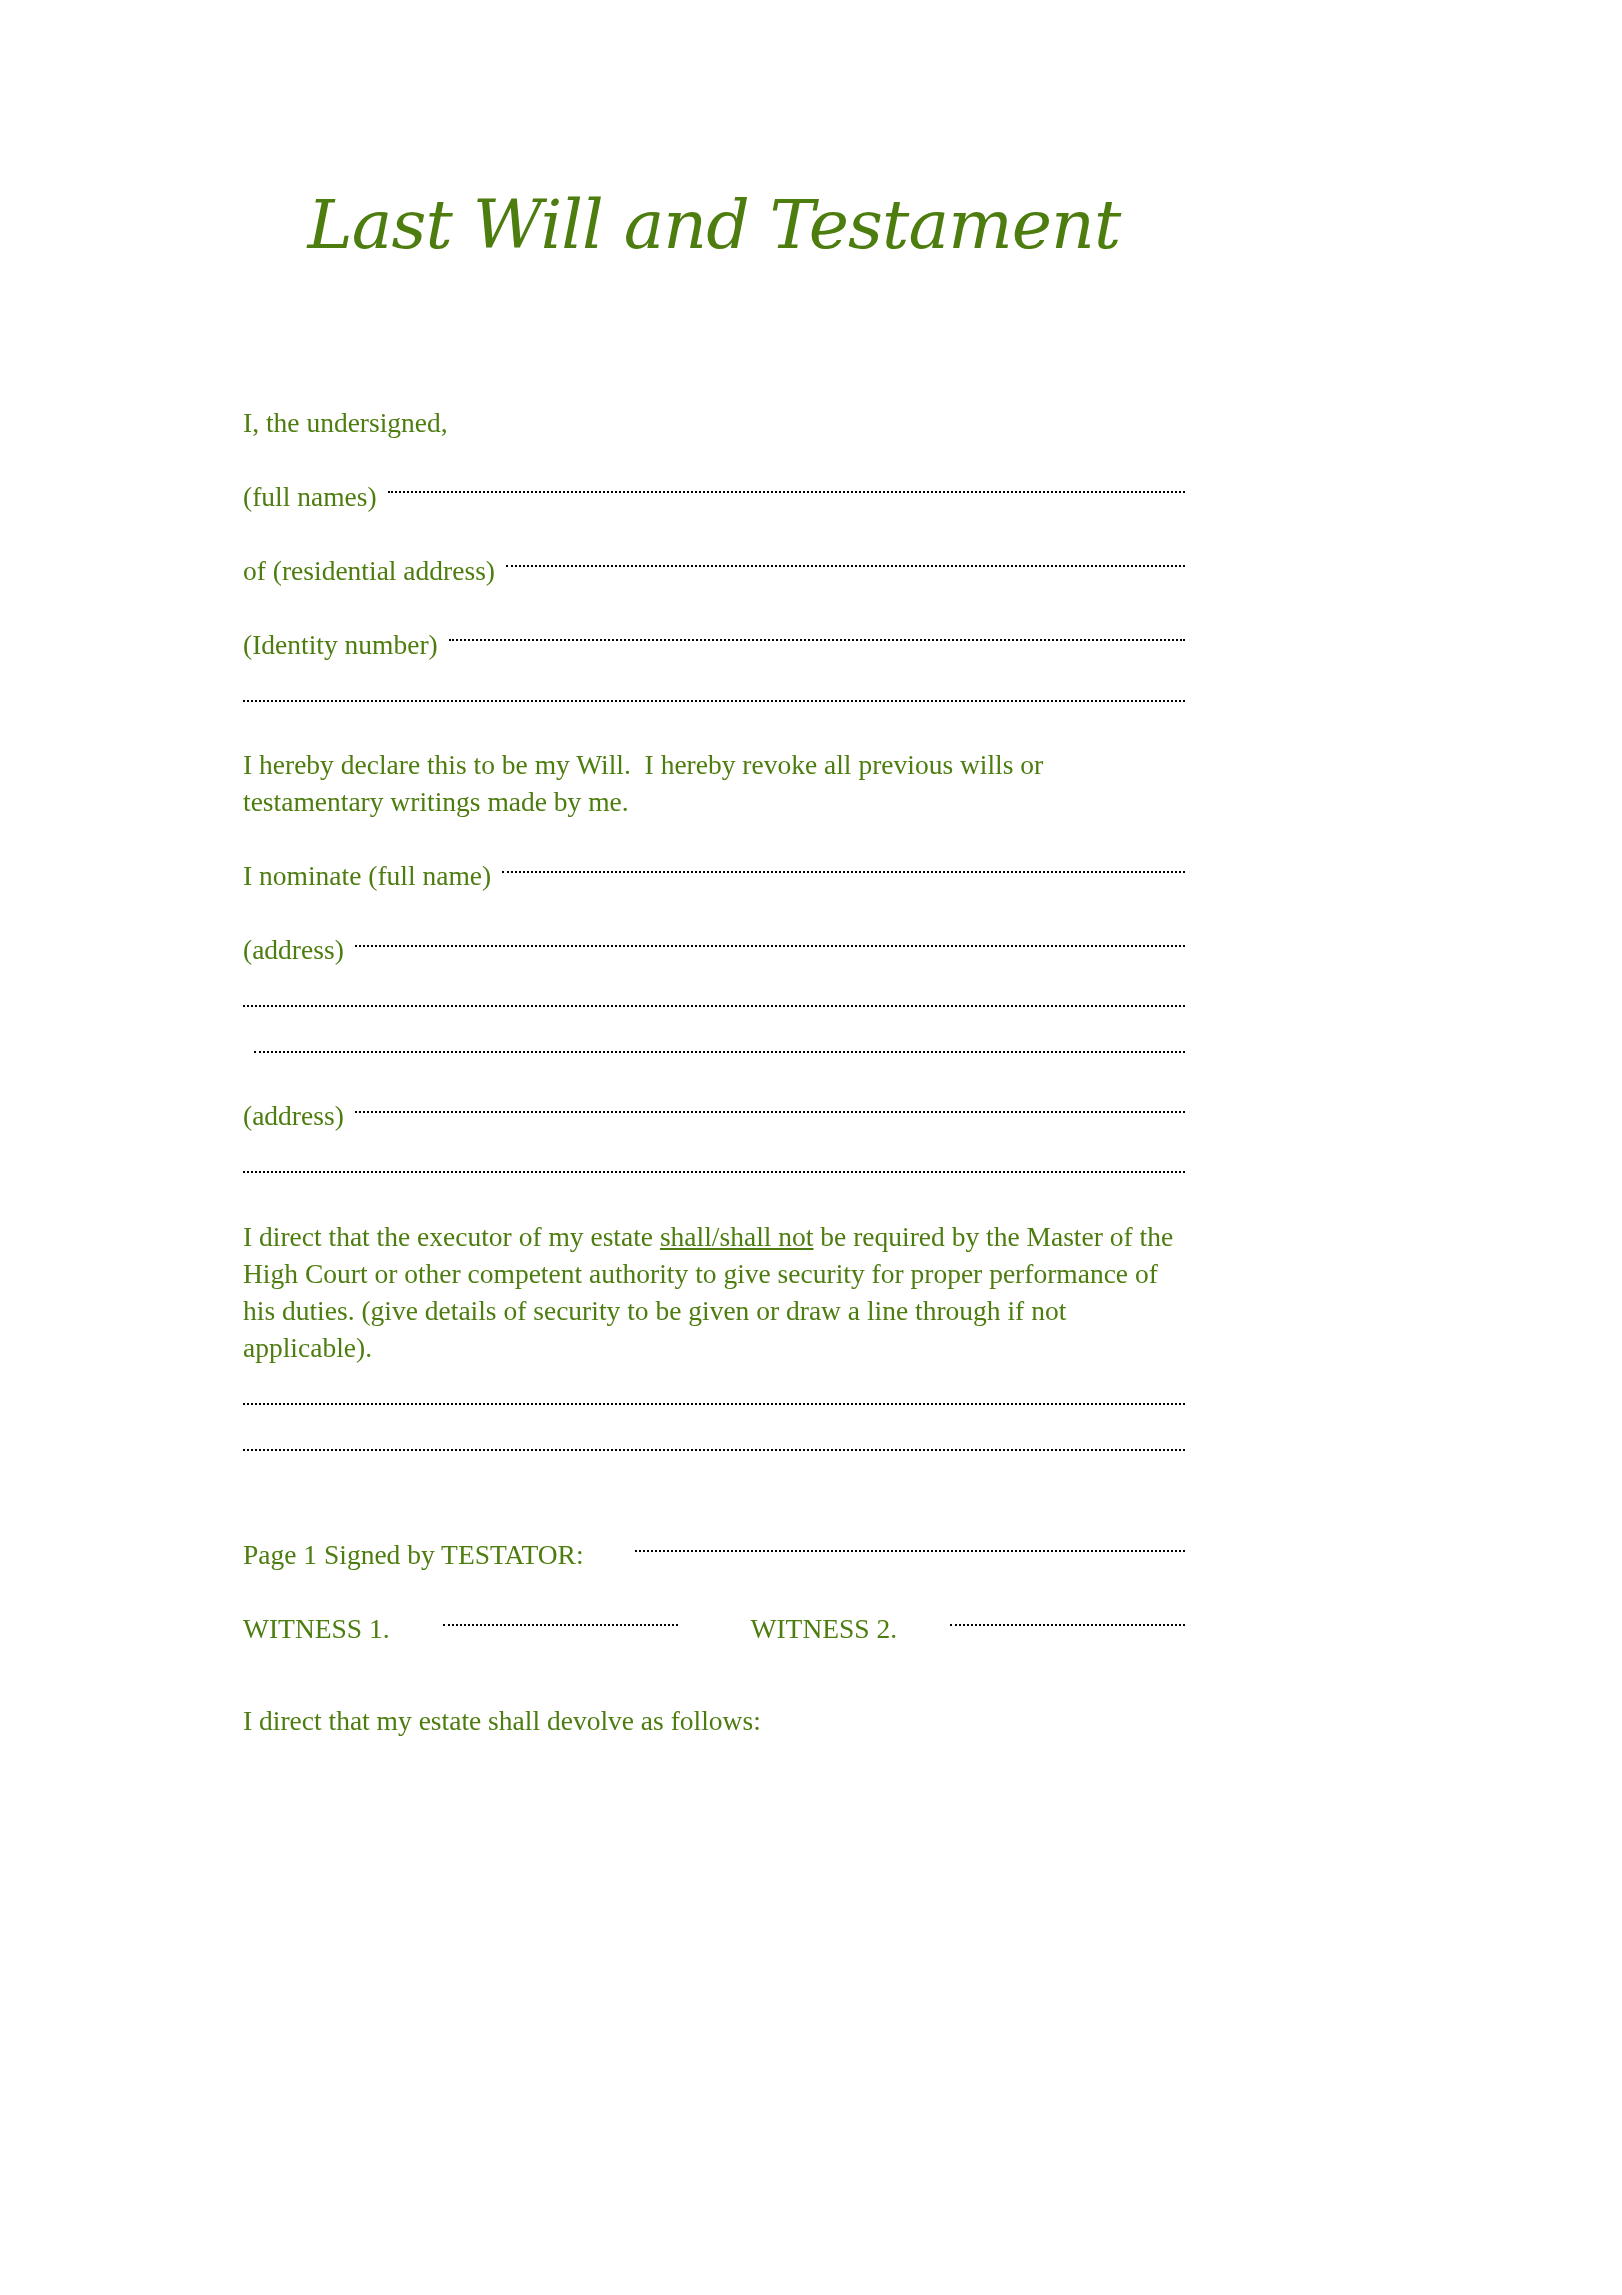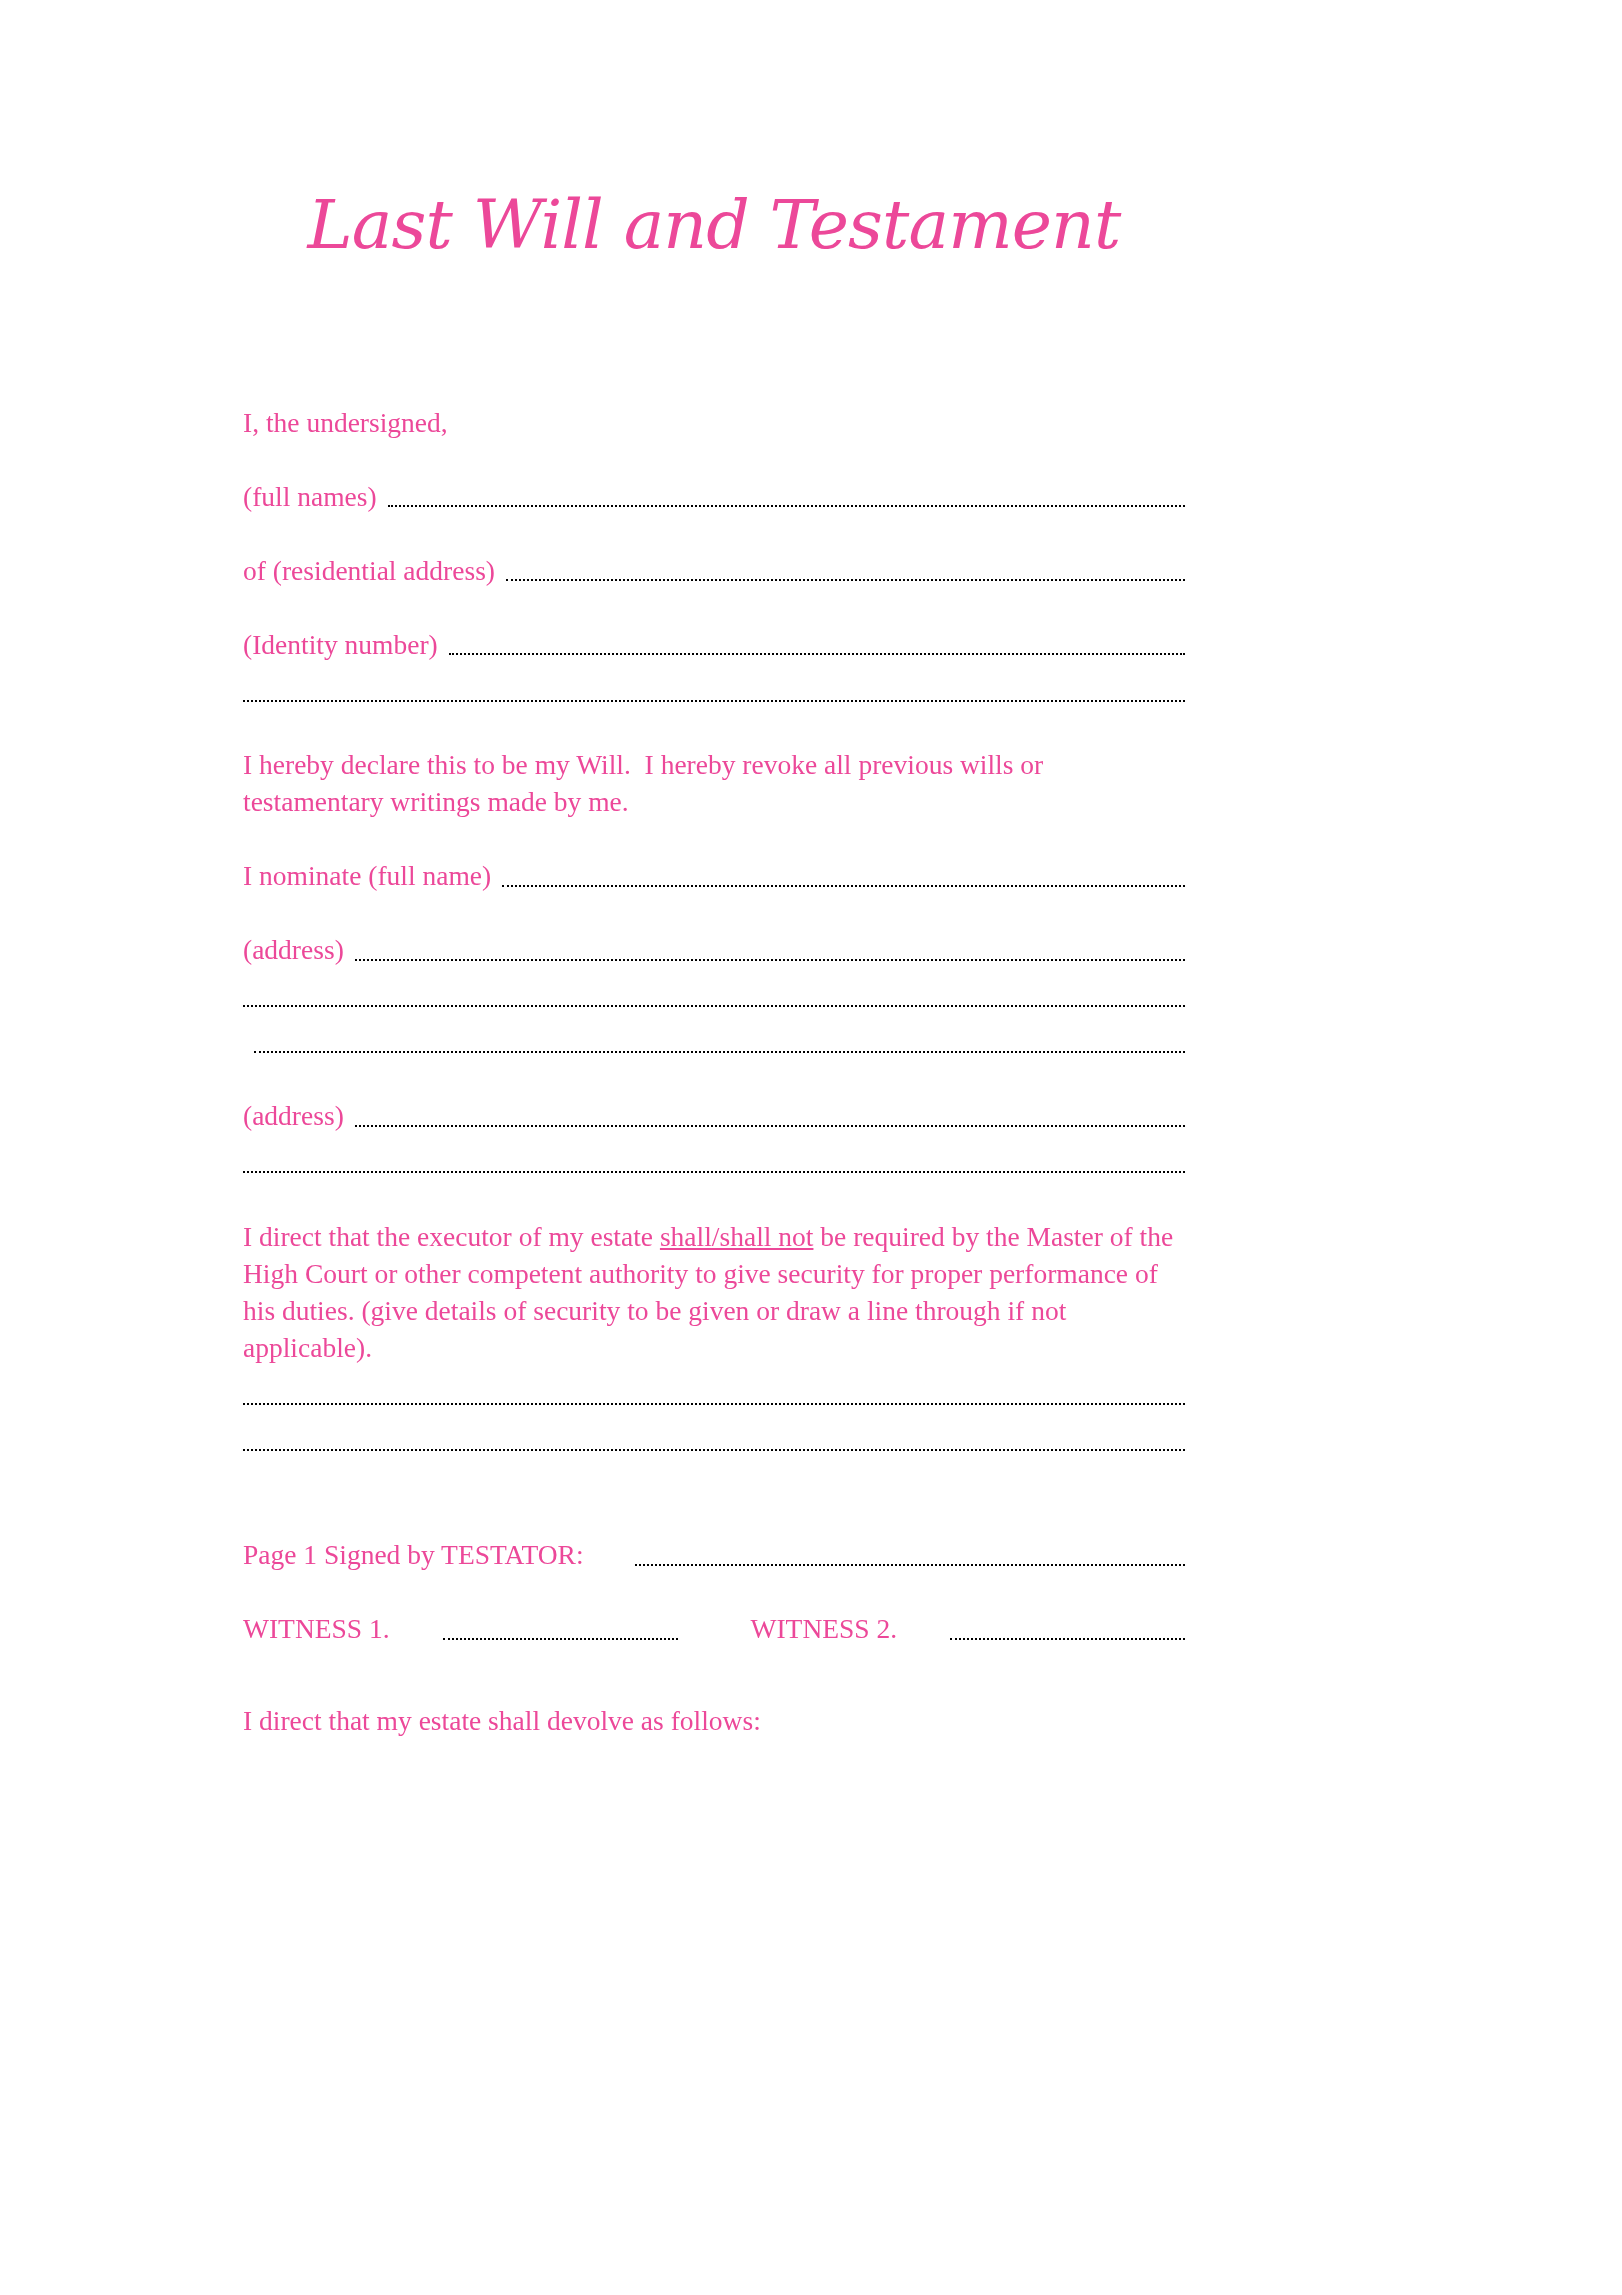--- a/index.html
+++ b/index.html
@@ -5,21 +5,21 @@
   html, body {
     margin: 0;
     padding: 0;
     background: #ffffff;
   }
   .page {
     position: relative;
     width: 1439px;
     height: 2296px;
     background: #ffffff;
-    color: #ec4899;
+    color: #4d7c0f;
     font-family: "Liberation Sans", sans-serif;
     overflow: hidden;
   }
   .title {
     margin: 184px 0 138px 0;
     padding: 0 254px 0 243px;
     text-align: center;
     font-family: "DejaVu Serif", "Liberation Serif", serif;
     font-style: italic;
     font-weight: normal;
@@ -32,21 +32,21 @@
     padding-right: 254px;
   }
   .content p {
     margin: 0 0 37px 0;
     font-size: 27.5px;
     line-height: 37px;
     font-family: Liberation Serif, serif;
   }
   .row {
     display: flex;
-    align-items: flex-end;
+    align-items: center;
   }
   .lbl {
     white-space: nowrap;
     flex: 0 0 auto;
   }
   .leader {
     flex: 1 1 auto;
     border-bottom: 2.8px dotted #000000;
     margin-left: 11px;
     margin-bottom: 7.3px;

